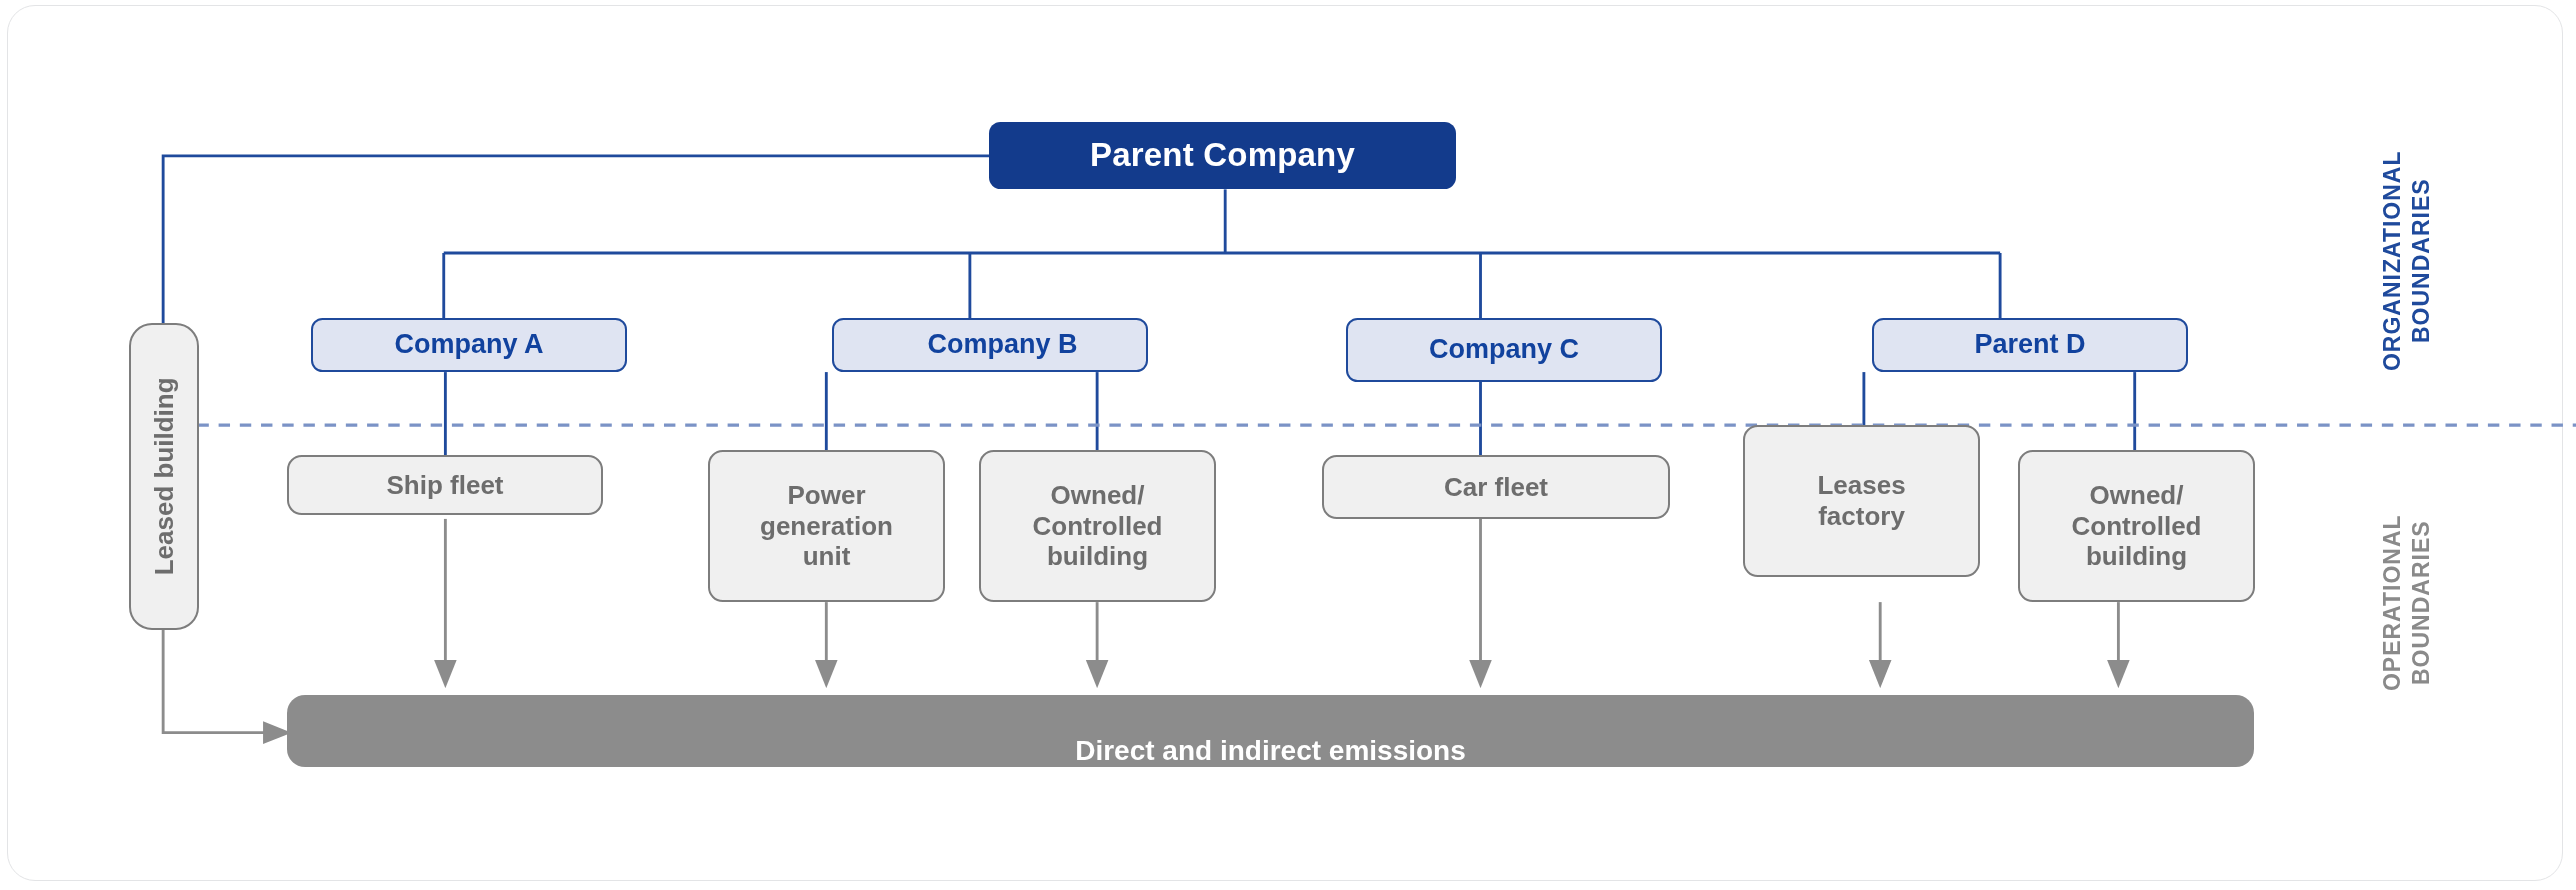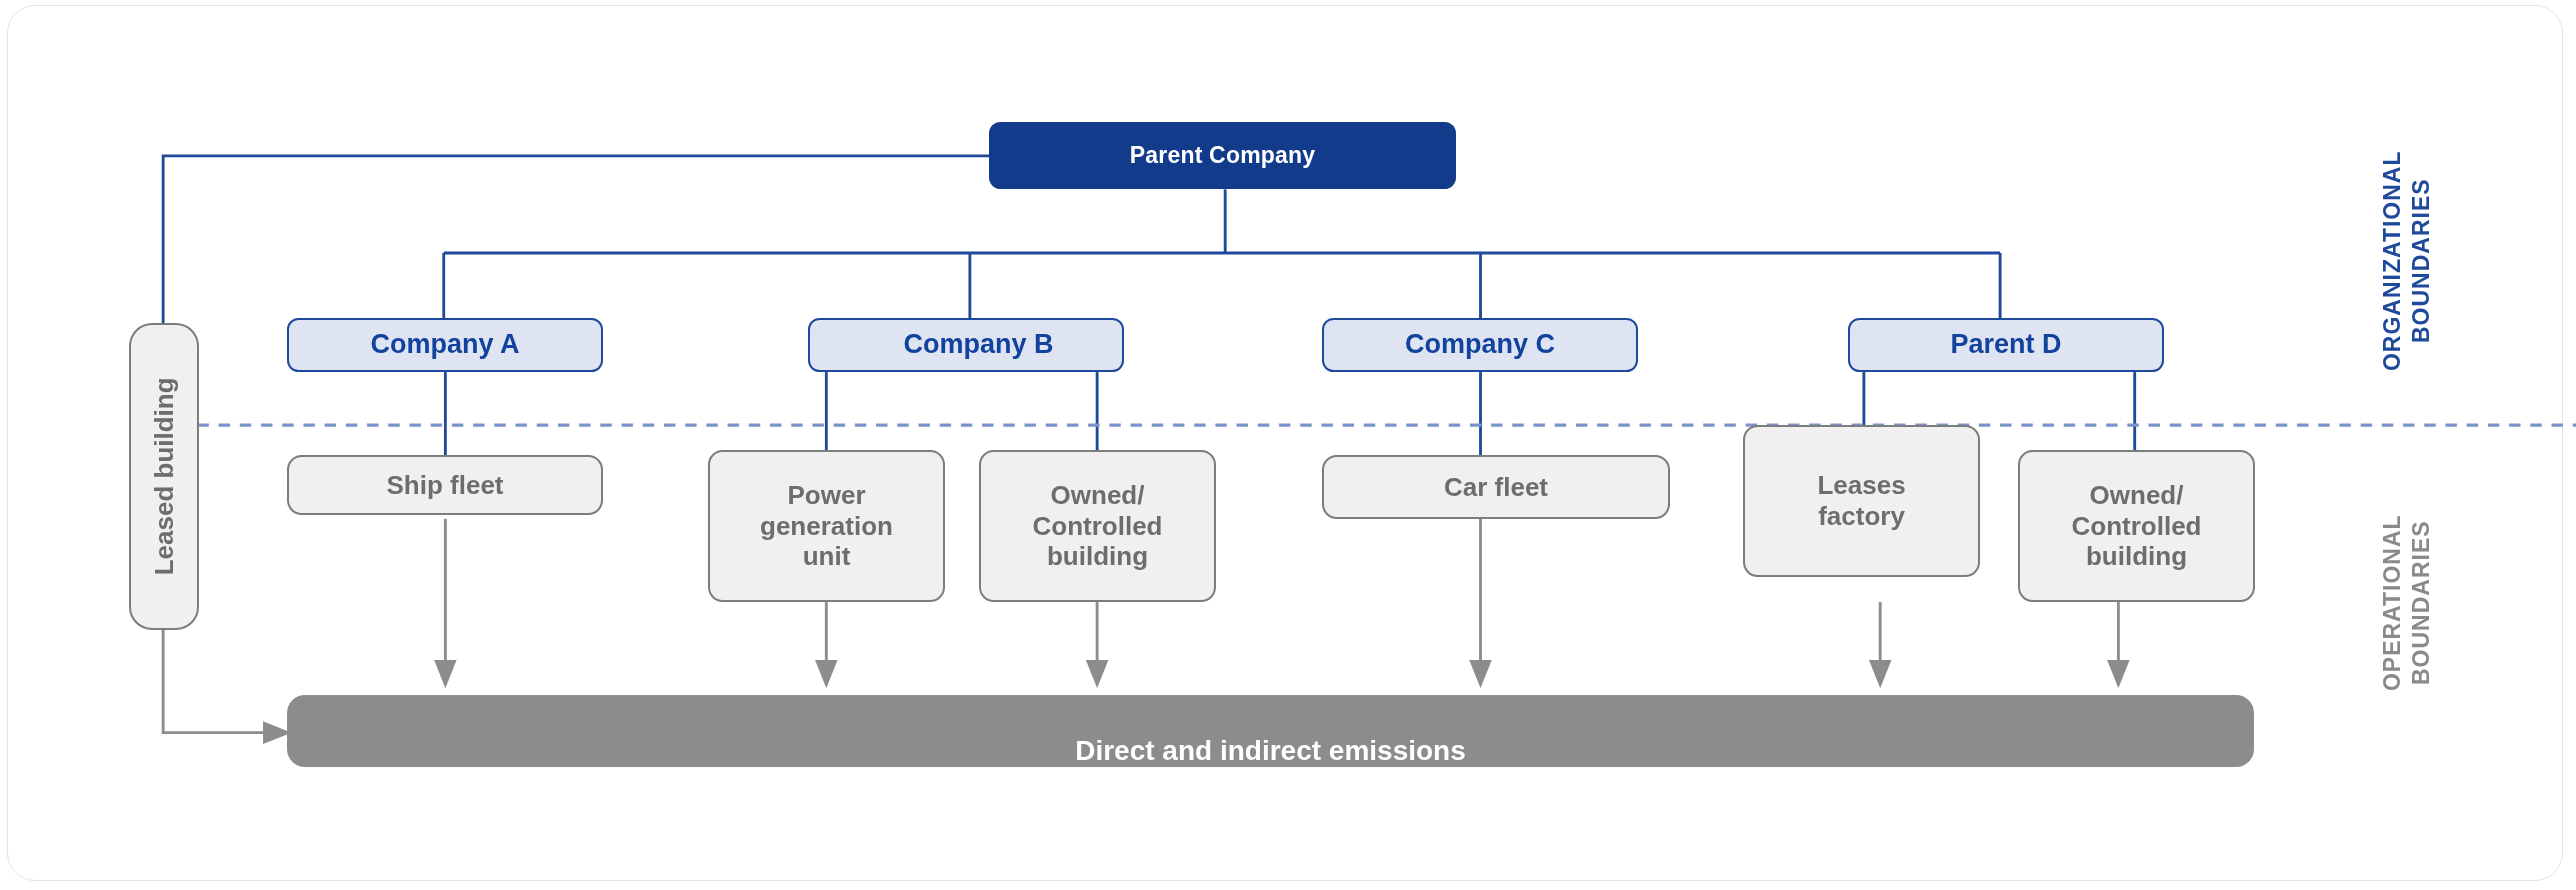--- a/index.html
+++ b/index.html
@@ -47,33 +47,34 @@
     align-items: center;
     justify-content: center;
     text-align: center;
     line-height: 1.18;
   }
   
   .node.parent {
     background: #133b8c;
     color: #ffffff;
     border-radius: 11.4px;
-    font-size: 23px;
+    font-size: 33px;
     font-weight: bold;
     letter-spacing: 0.2px;
     text-align: right;
   }
   
   .node.company {
     background: #dfe4f2;
     border: 2.4px solid #1f4a9c;
     color: #11429e;
     border-radius: 11.4px;
     font-size: 27px;
     font-weight: bold;
+    margin-left: 24px;
   }
   
   .node.op {
     background: #f0f0f0;
     border: 2.4px solid #7d7d7d;
     color: #6d6d6d;
     border-radius: 14.7px;
     font-size: 26px;
     font-weight: bold;
   }
@@ -179,21 +180,21 @@
     </div>
 
     <div class="node company" style="left:287px; top:318px; width:316px; height:54px;">
       <span>Company A</span>
     </div>
 
     <div class="node company" style="left:808px; top:318px; width:316px; height:54px;padding-left:25px;">
       <span>Company B</span>
     </div>
 
-    <div class="node company" style="left:1322px; top:318px; width:316px; height:54px;text-align:right;">
+    <div class="node company" style="left:1322px; top:318px; width:316px; height:64px;text-align:right;">
       <span>Company C</span>
     </div>
 
     <div class="node company" style="left:1848px; top:318px; width:316px; height:54px;">
       <span>Parent D</span>
     </div>
 
     <div class="node op" style="left:287px; top:455px; width:316px; height:60px;">
       <div class="lines">
         <div>Ship fleet</div>

